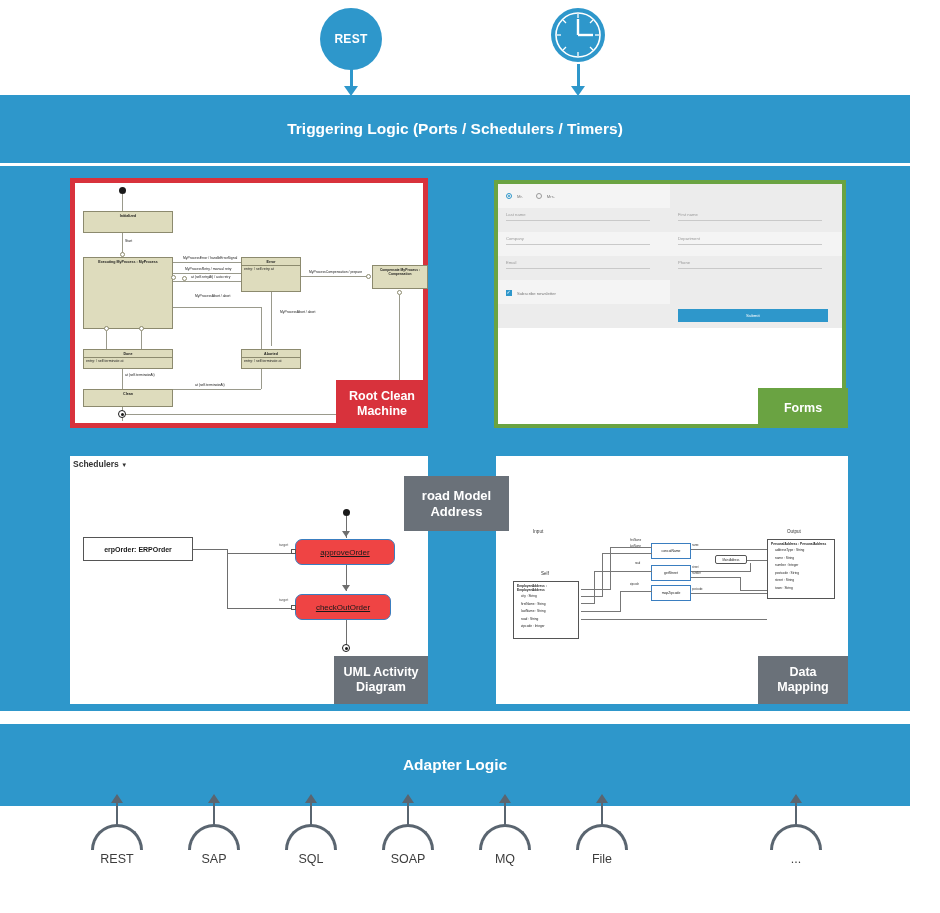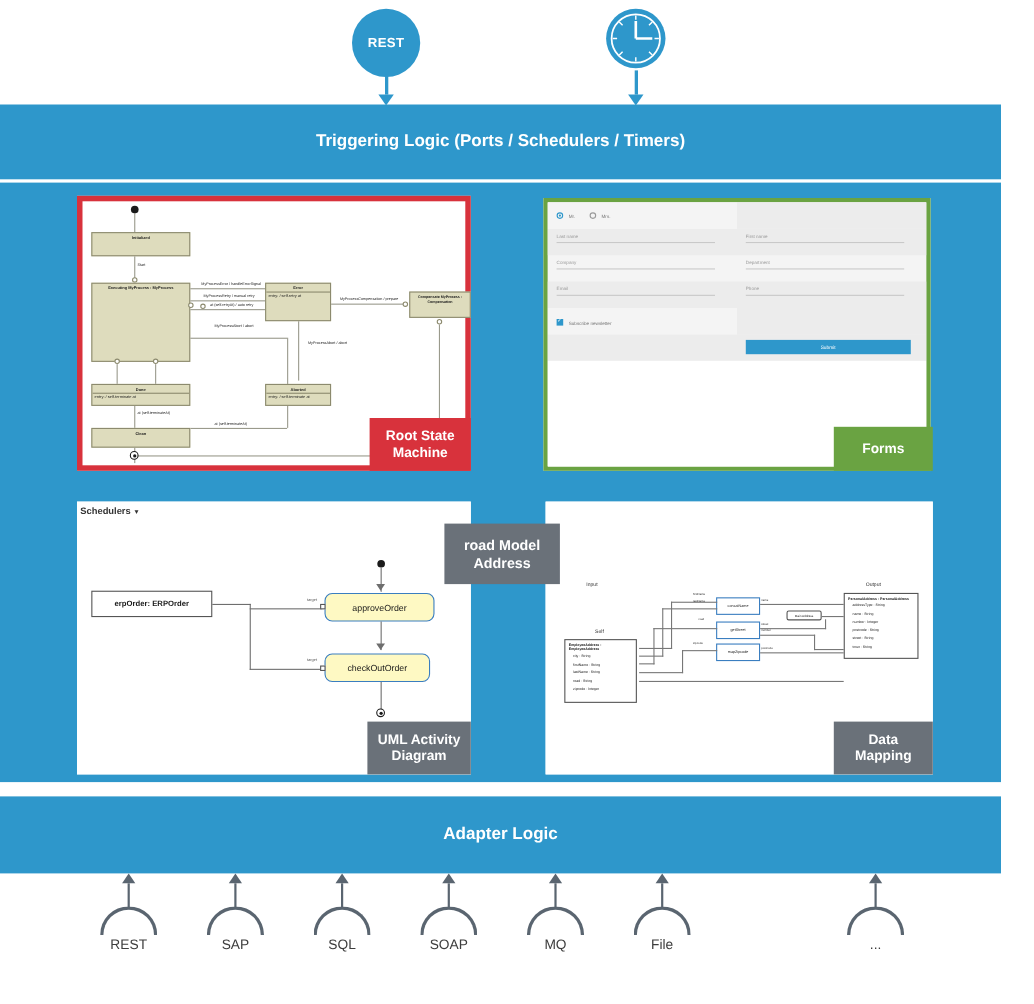--- a/index.html
+++ b/index.html
@@ -30,21 +30,21 @@
   }
   #arrow-rest { left:344px; top:68px; }
   #arrow-rest .shaft { height:18px; }
   #arrow-clock { left:571px; top:64px; }
   #arrow-clock .shaft { height:22px; }
 
   
   .band { position:absolute; left:0; width:910px; background:#2e97cb; }
   #triggering-band { top:95px; height:68px; }
   #middle-band { top:166px; height:545px; }
-  #adapter-band { top:724px; height:70px; }
+  #adapter-band { top:724px; height:82px; }
   .band-title {
     color:#ffffff; font-weight:bold; font-size:15.5px;
     text-align:center; width:100%;
     position:absolute; top:50%; transform:translateY(-50%);
   }
 
   
   .tile { position:absolute; background:#ffffff; }
   #tile-rsm   { left:70px;  top:178px; width:358px; height:250px; border:5px solid #d8323c; }
   #tile-forms { left:494px; top:180px; width:352px; height:248px; border:4px solid #6aa342; }
@@ -131,23 +131,23 @@
   .form-spacer { background:#ffffff; width:100%; }
 
   
   .act { position:absolute; left:0; top:0; width:100%; height:100%; }
   .act-obj {
     position:absolute; border:1.6px solid #555; background:#fff;
     display:flex; align-items:center; justify-content:center;
     font-size:7px; color:#1a1a1a; font-weight:bold;
   }
   .act-node {
-    position:absolute; border:1.6px solid #3a7ec0; border-radius:7px; background:#fef9c3;
+    position:absolute; border:1.6px solid #3a7ec0; border-radius:7px; background:#ef4444;
     display:flex; align-items:center; justify-content:center;
-    font-size:8px; color:#1a1a1a;
+    font-size:8px; color:#1a1a1a;text-decoration:underline;
   }
   .act-persisted { position:absolute; font-size:8.5px; color:#333; font-weight:bold; }
   .act-line { position:absolute; background:#6e6e6e; }
   .act-lbl { position:absolute; font-size:3.6px; color:#555; }
   .act-port { position:absolute; width:5px; height:5px; border:1px solid #555; background:#fff; }
 
   
   .map { position:absolute; left:0; top:0; width:100%; height:100%; }
   .map-hdr { position:absolute; font-size:4.6px; color:#333; }
   .map-box { position:absolute; border:1px solid #555; background:#fff; font-size:3.2px; color:#222; }
@@ -296,21 +296,21 @@
       <div class="nm">Clean</div>
     </div>
     <div class="sm-lbl" style="left:120px; top:200px;">at (self.terminateAt)</div>
 
     <div class="sm-line" style="left:47px; top:224px; width:1px; height:14px;"></div>
     <div class="sm-final" style="left:43px; top:227px;"></div>
   </div>
 </div>
 <div class="tag" id="tag-rsm">
   <span>
-    <span>Root State</span><br>
+    <span>Root Clean</span><br>
     <span>Machine</span>
   </span>
 </div>
 
 <div class="tile" id="tile-forms">
   <div class="form-wrap">
     <div class="form-row">
       <div class="fcell" style="background:#f4f4f4;">
         <div class="radio-line">
           <span class="radio on"></span>

